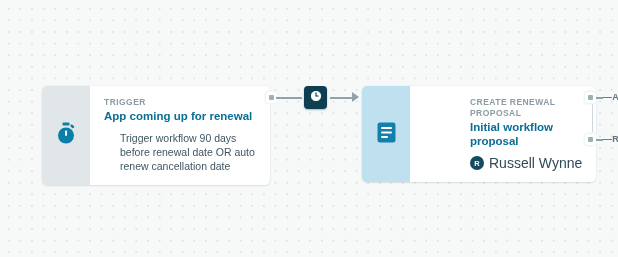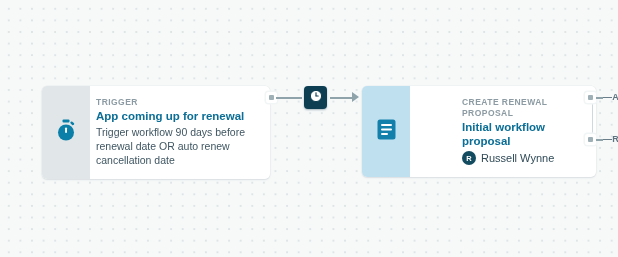--- a/index.html
+++ b/index.html
@@ -36,43 +36,44 @@
   }
   .node-icon-panel {
     width: 48px;
     flex: 0 0 48px;
     display: flex;
     align-items: center;
     justify-content: center;
   }
   .node-body {
     flex: 1 1 auto;
-    padding: 11px 12px 12px 6px;
+    padding: 11px 12px 12px 14px;
     min-width: 0;
   }
   .kicker {
     font-size: 8.5px;
     letter-spacing: .45px;
     font-weight: 700;
     color: #8c9ba3;
     text-transform: uppercase;
     line-height: 11px;
     margin-bottom: 1px;
   }
   .node-title {
     font-size: 11.5px;
     font-weight: 700;
     color: #0b6e96;
     line-height: 14px;
-    margin-bottom: 2px;
+    margin-bottom: 8px;
   }
   .node-desc {
     font-size: 10.5px;
     color: #3f5662;
     line-height: 14px;
+    margin-left: 16px;
   }
 
   
   #trigger-node {
     left: 42px;
     top: 86px;
     width: 228px;
     min-height: 86px;
   }
   #trigger-node .node-icon-panel { background: #e1e6e9; }
@@ -100,21 +101,21 @@
     background: #134b60;
     color: #ffffff;
     font-size: 7.5px;
     font-weight: 700;
     display: flex;
     align-items: center;
     justify-content: center;
     flex: 0 0 14px;
   }
   .assignee-name {
-    font-size: 11px;
+    font-size: 14px;
     color: #2f4a57;
     line-height: 14px;
   }
 
   
   .wire {
     position: absolute;
     height: 1.5px;
     background: #8fa3ab;
   }

